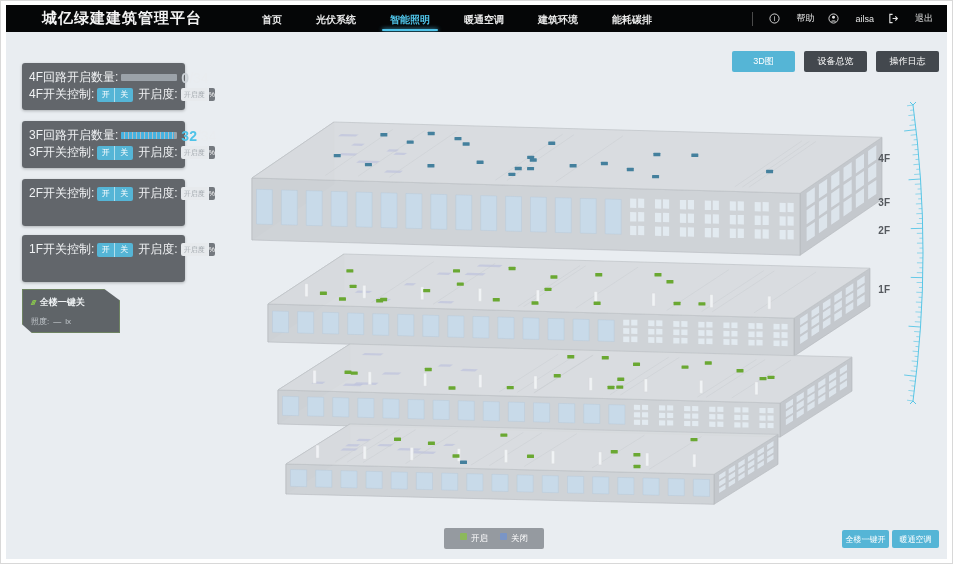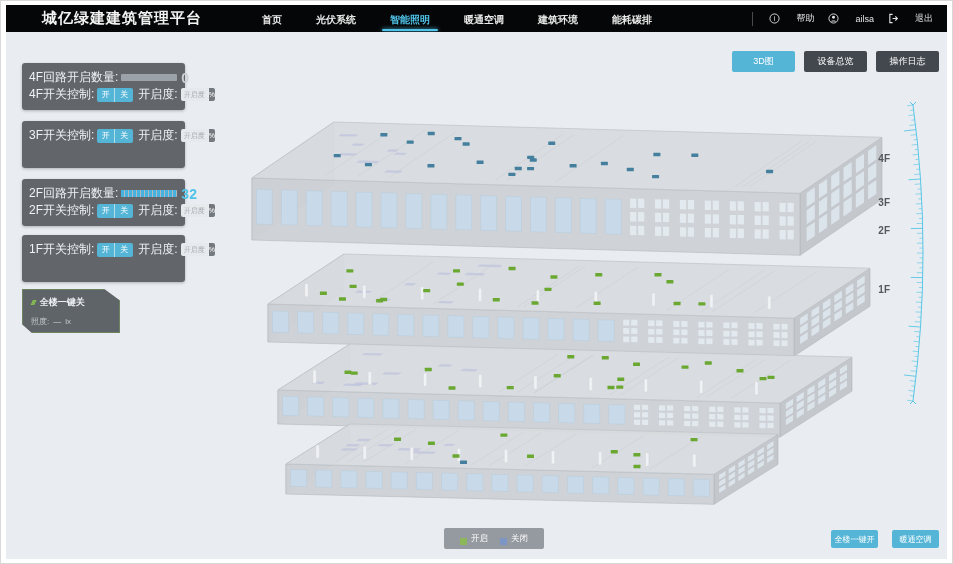--- a/index.html
+++ b/index.html
@@ -50,25 +50,25 @@
   .view-btns { position:absolute; top:19px; right:8px; display:flex; gap:9px; }
   .view-btns button { width:63px; height:21px; border:none; border-radius:2px; font-size:9px; color:#fff; cursor:pointer; background:#43484e; font-family:Liberation Sans, sans-serif; }
   .view-btns button.active { background:var(--accent); }
 
   
   .floor-label { position:absolute; font-size:10px; font-weight:bold; color:#55595e; cursor:pointer; }
   #rsvg { position:absolute; right:8px; top:65px; }
 
   
   .legend { position:absolute; left:438px; top:496px; width:100px; height:21px; background:rgba(125,131,137,0.78); border-radius:2px; display:flex; align-items:center; justify-content:center; gap:12px; color:#fff; font-size:8.5px; }
-  .legend .li { display:flex; align-items:flex-end; gap:4px; }
+  .legend .li { display:flex; align-items:flex-start; gap:4px; }
   .legend .sq { width:7px; height:7px; border-radius:1px; }
 
   
-  .mass-btns { position:absolute; right:8px; top:498px; display:flex; gap:14px; }
+  .mass-btns { position:absolute; right:8px; top:498px; display:flex; gap:3px; }
   .mass-btns button { width:47px; height:18px; border:none; border-radius:2px; background:var(--accent); color:#fff; font-size:8px; cursor:pointer; font-family:inherit; }
 </style>
 </head>
 <body>
 
 <div id="app">
 
   <div class="navbar">
     <div class="brand">城亿绿建建筑管理平台</div>
     <div class="nav-items">
@@ -560,39 +560,39 @@
             <button>关</button>
           </span>
         <span class="plabel">开启度:</span>
         <input class="diminput" placeholder="开启度" style="">
         <button class="pctbtn">%</button>
       </div>
     </div>
 
     <div class="panel" style="top:89px">
       <div class="prow">
+        <span class="plabel">3F回路开启数量:</span>
+        <span class="pbar">
+            <span class="pfill" style="width: 94.1176%;"></span>
+          </span>
+        <span class="pcount"><b class="copen" style="color: rgb(79, 195, 232);">32</b><span>/34</span></span>
+      </div>
+      <div class="prow">
         <span class="plabel">3F开关控制:</span>
         <span class="swgroup">
             <button>开</button>
             <button>关</button>
           </span>
         <span class="plabel">开启度:</span>
         <input class="diminput" placeholder="开启度" style="">
         <button class="pctbtn">%</button>
       </div>
     </div>
 
     <div class="panel" style="top:147px">
-      <div class="prow">
-        <span class="plabel">2F回路开启数量:</span>
-        <span class="pbar">
-            <span class="pfill" style="width: 100%;"></span>
-          </span>
-        <span class="pcount"><b class="copen" style="color: rgb(79, 195, 232);">32</b><span>/32</span></span>
-      </div>
       <div class="prow">
         <span class="plabel">2F开关控制:</span>
         <span class="swgroup">
             <button>开</button>
             <button>关</button>
           </span>
         <span class="plabel">开启度:</span>
         <input class="diminput" placeholder="开启度" style="">
         <button class="pctbtn">%</button>
       </div>

